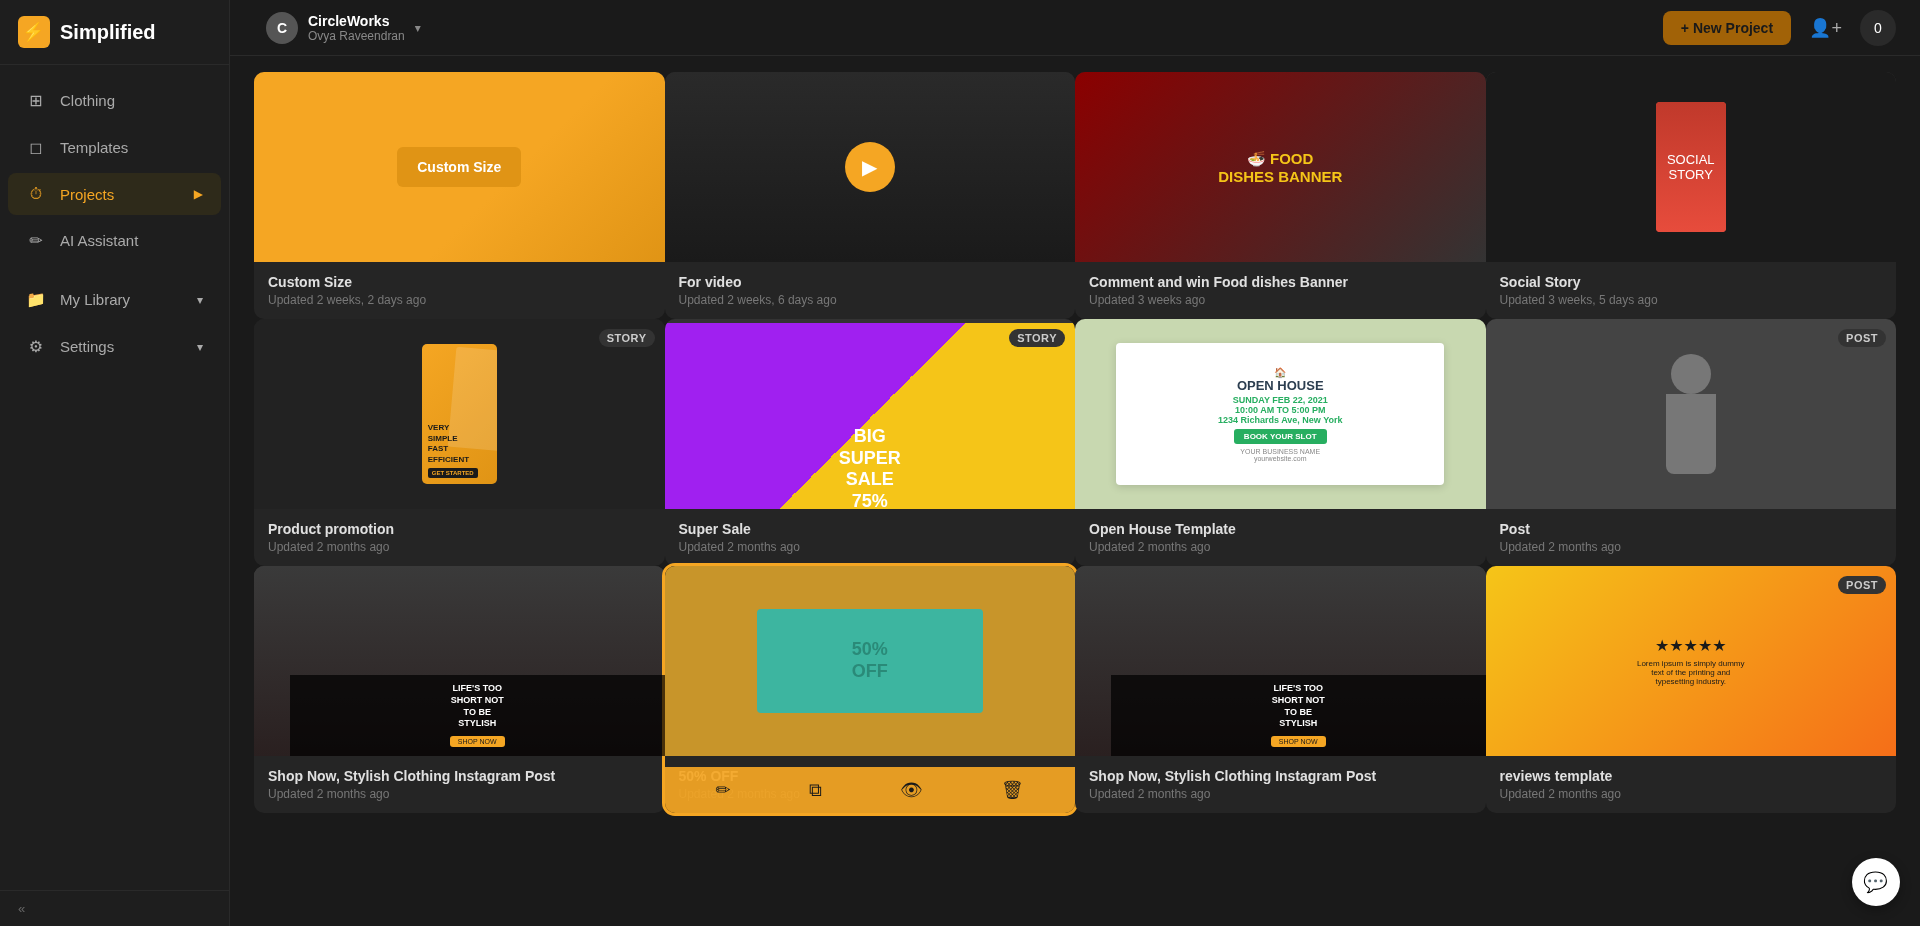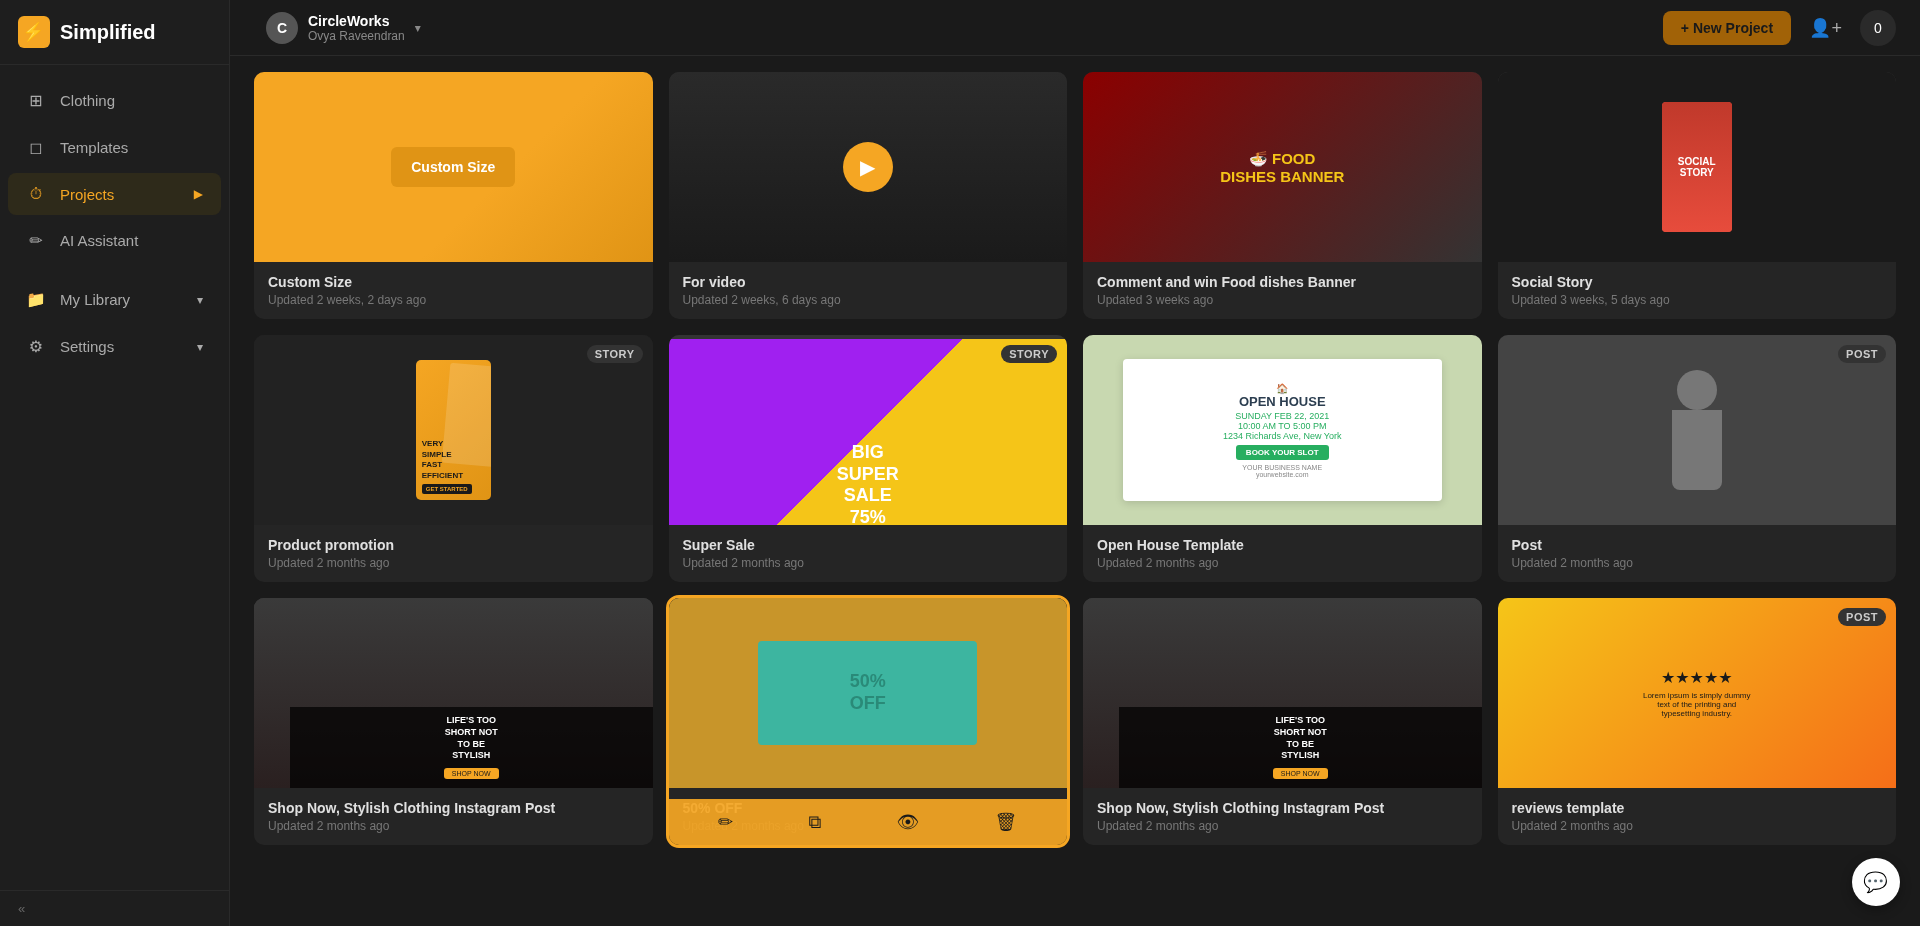--- a/index.html
+++ b/index.html
@@ -146,21 +146,20 @@
       padding: 16px 24px;
     }
     .content-area::-webkit-scrollbar { width: 6px; }
     .content-area::-webkit-scrollbar-track { background: #1a1a1a; }
     .content-area::-webkit-scrollbar-thumb { background: #333; border-radius: 3px; }
 
     
     .projects-grid {
       display: grid;
       grid-template-columns: repeat(4, 1fr);
-      gap: 16px;
     }
     .project-card {
       background: #252525;
       border-radius: 10px;
       overflow: hidden;
       cursor: pointer;
       transition: transform 0.15s;
       position: relative;
     }
     .project-card.selected {
@@ -271,21 +270,21 @@
       border-radius: 4px;
       display: flex; flex-direction: column;
       align-items: center; justify-content: center;
       padding: 8px;
       box-shadow: 0 2px 8px rgba(0,0,0,0.15);
     }
     .open-house-title {
       color: #2c3e50; font-weight: 800; font-size: 13px; text-align: center;
     }
     .open-house-sub {
-      color: #27ae60; font-size: 9px; text-align: center; margin-top: 2px;
+      color: #27ae60; font-size: 9px; text-align: center; margin-top: 2px; font-weight: bold;
     }
     .thumb-post-gray {
       background: #444;
       width: 100%; height: 100%;
       display: flex; align-items: center; justify-content: center;
     }
     .thumb-50off {
       background: #c8952a;
       width: 100%; height: 100%;
       display: flex; align-items: center; justify-content: center;
@@ -466,21 +465,21 @@
           <span class="action-icon">👁</span>
           <span class="action-icon">🗑</span>
         </div>
       </div>
 
       <div class="project-card">
         <div class="card-thumbnail">
           <div style="width:100%;height:100%;background:#1a1a1a;display:flex;align-items:center;justify-content:center;position:relative;">
             <div style="width:70px;height:130px;background:#e74c3c;border-radius:4px;display:flex;align-items:center;justify-content:center;overflow:hidden;position:relative;">
               <div style="position:absolute;top:0;left:0;right:0;bottom:0;background:linear-gradient(180deg,#c0392b 0%,#e74c3c 100%);"></div>
-              <div style="color:#fff;font-weight:700;font-size:10px;text-align:center;position:relative;z-index:1;">SOCIAL<br>STORY</div>
+              <div style="color:#fff;font-weight:400;font-size:13px;text-align:center;position:relative;z-index:1;">SOCIAL<br>STORY</div>
             </div>
           </div>
         </div>
         <div class="card-info">
           <div class="card-title">Social Story</div>
           <div class="card-date">Updated 3 weeks, 5 days ago</div>
         </div>
         <div class="card-hover-actions">
           <span class="action-icon">✏</span>
           <span class="action-icon">⧉</span>

